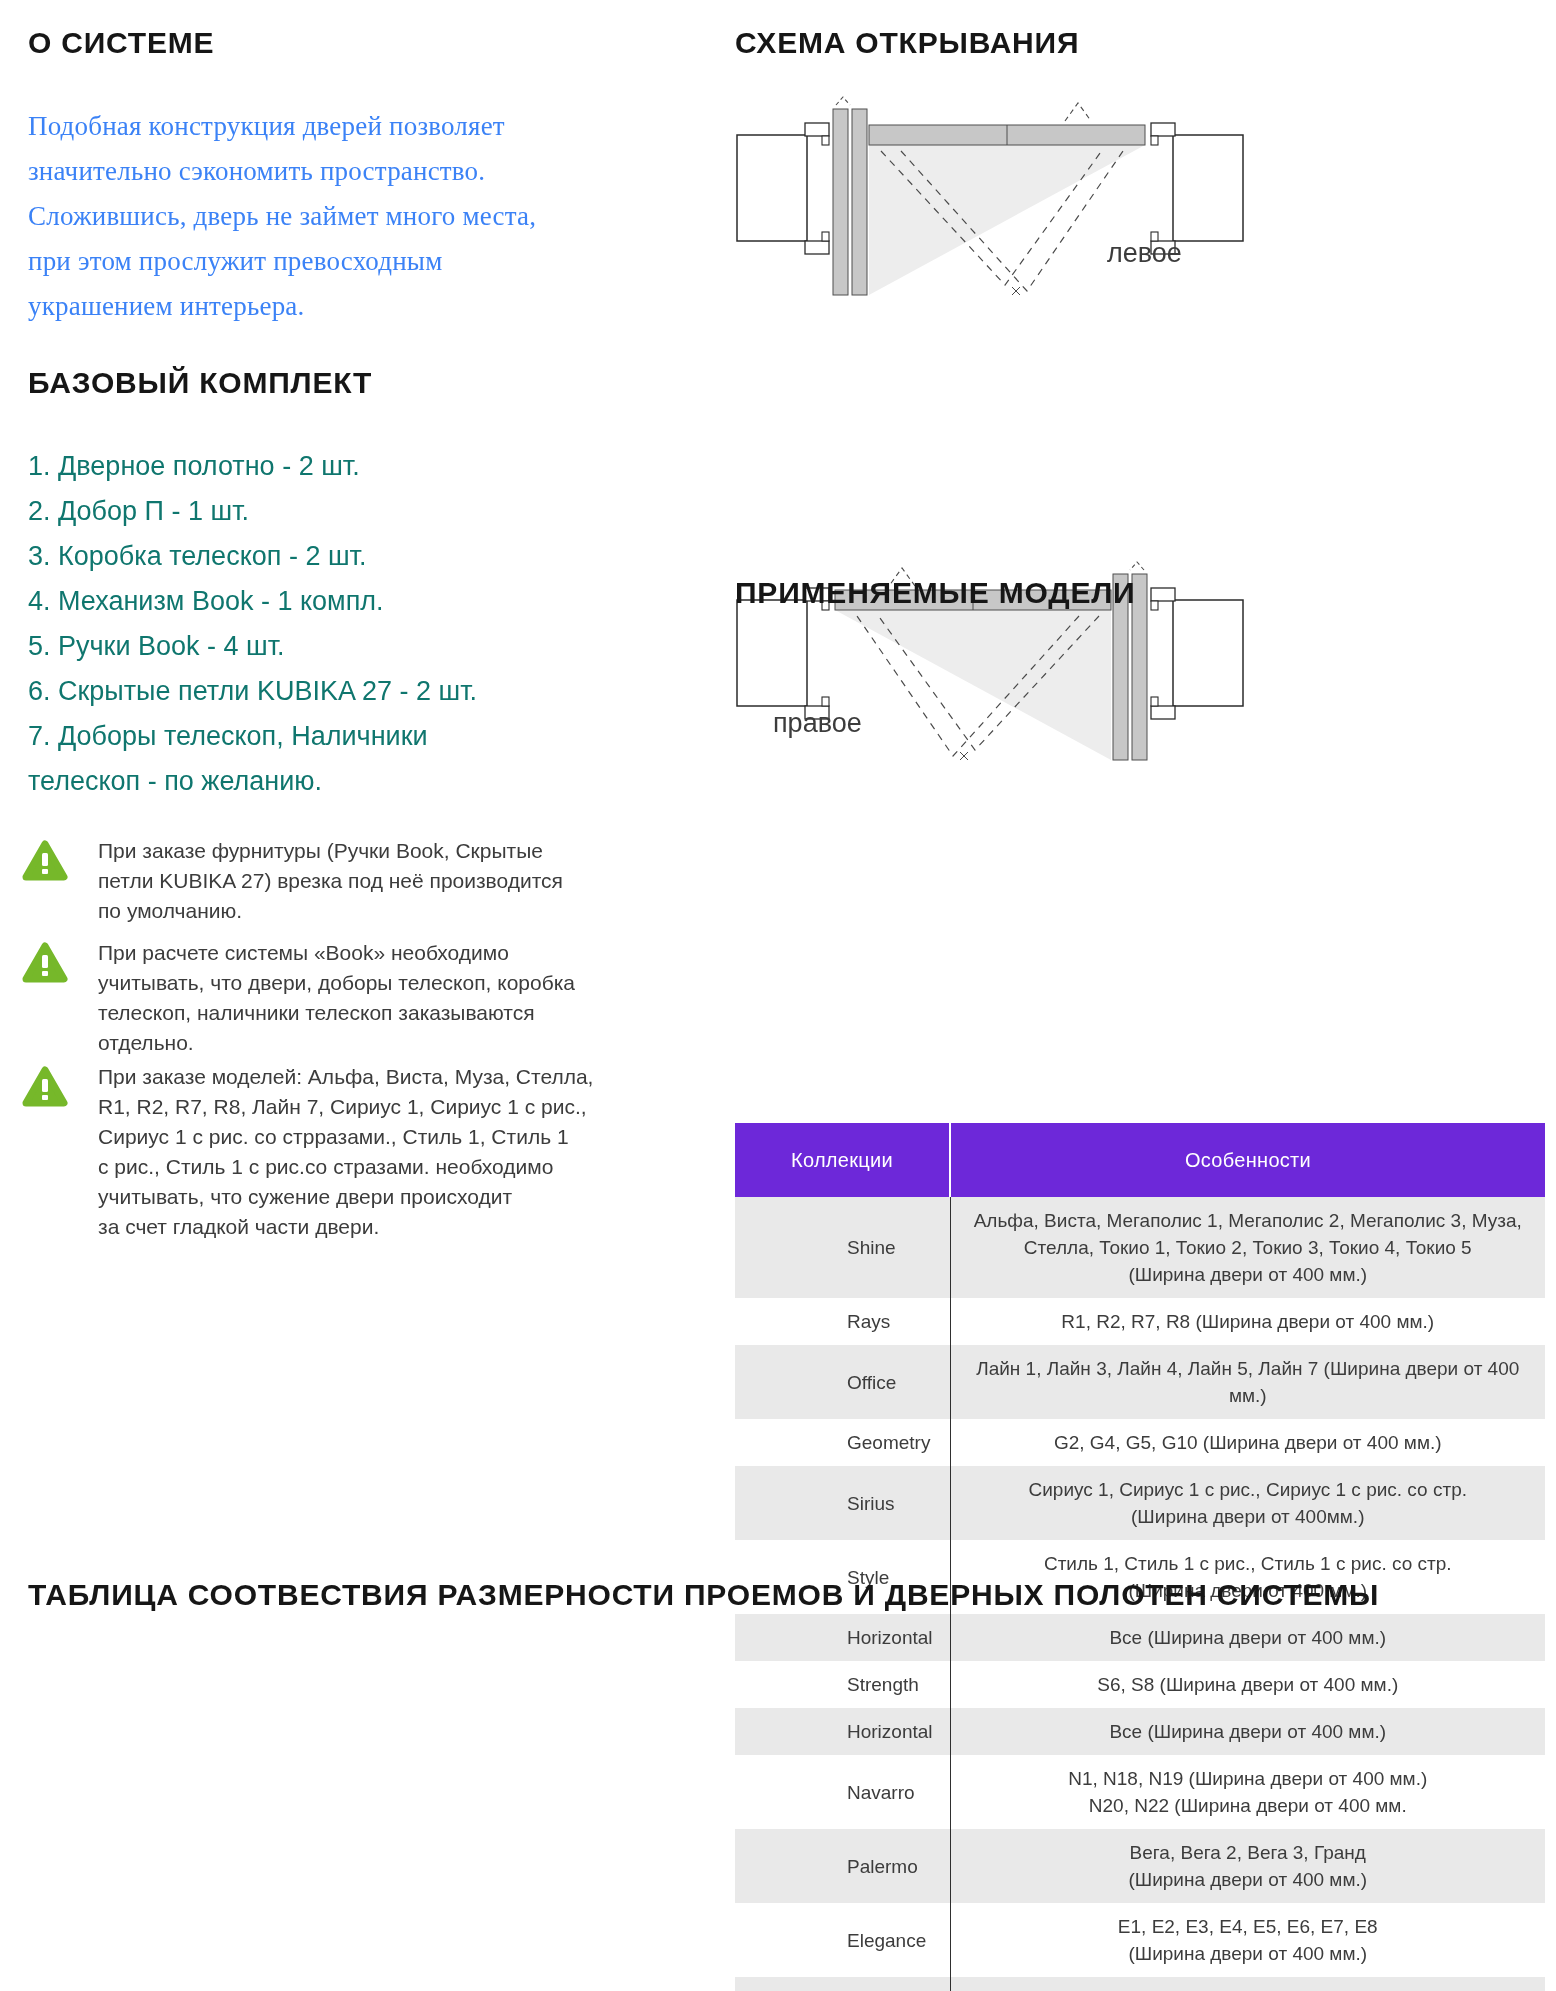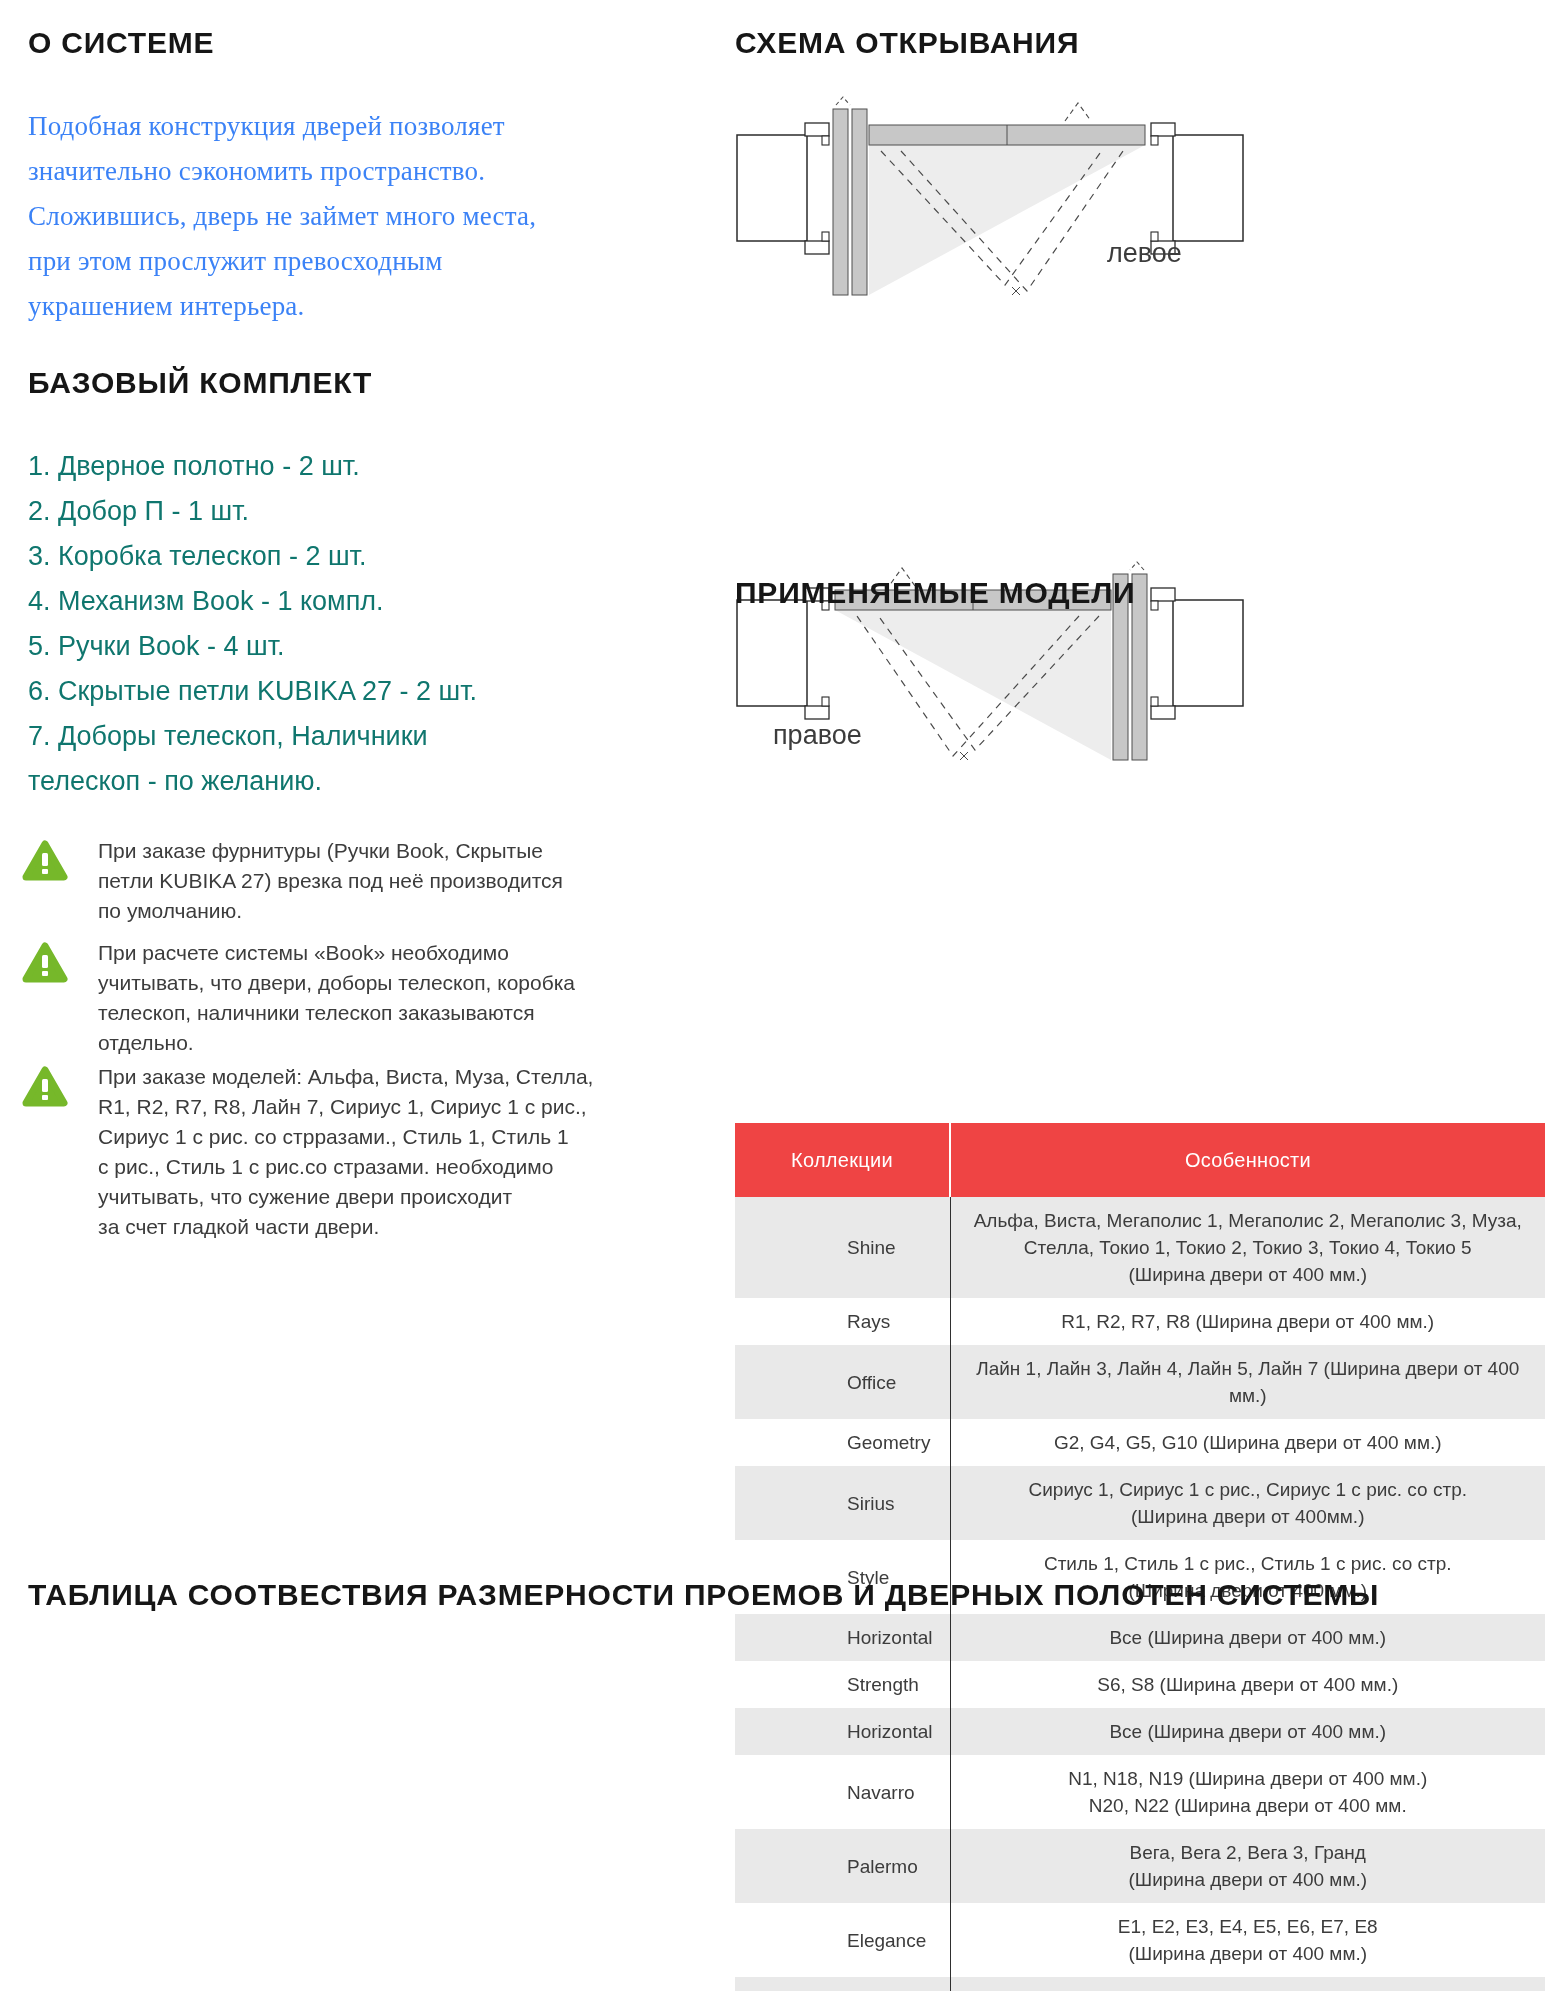--- a/index.html
+++ b/index.html
@@ -9,21 +9,21 @@
   h2.sec{font-size:30px;font-weight:700;color:#161616;letter-spacing:.8px;margin:0;}
   .bodytext{font-size:27px;line-height:45px;color:#3b82f6;white-space:pre-line;letter-spacing:.2px;font-family:Liberation Serif, serif;}
   .list{list-style:none;margin:0;padding:0;font-size:27px;line-height:45px;color:#0f766e;}
   .list li{white-space:pre-line;}
   .warn{display:flex;align-items:flex-start;}
   .warn .txt{font-size:21px;line-height:30px;color:#3c3c3c;white-space:pre-line;margin-left:30px;}
   .warn svg{flex:0 0 auto;margin-top:2px;}
   .diag-label{position:absolute;font-size:27px;color:#3c3c3c;}
   
   .models{border-collapse:collapse;width:810px;table-layout:fixed;position:relative;}
-  .models th{background:#ef4444;color:#fff;font-weight:400;font-size:20px;height:72px;letter-spacing:.3px;}
+  .models th{background:#6d28d9;color:#fff;font-weight:400;font-size:20px;height:72px;letter-spacing:.3px;}
   .models th.feat{border-left:2px solid #fff;}
   .models td{font-size:19px;line-height:27px;color:#3c3c3c;padding:10px 8px;}
   .models td.name{padding-left:112px;text-align:left;}
   .models td.feat{text-align:center;border-left:1px solid #2f2f2f;white-space:pre-line;}
   .models tbody tr.g{background:#e9e9e9;}
   .wrap{position:relative;}
 </style>
 </head>
 <body>
 
@@ -133,21 +133,21 @@
         <rect x="98" y="14" width="15" height="186" fill="#c7c7c7" stroke="#4f4f4f" stroke-width="1"></rect>
         <rect x="117" y="14" width="15" height="186" fill="#c7c7c7" stroke="#4f4f4f" stroke-width="1"></rect>
         <polyline points="146,56 270,190 368,54" fill="none" stroke="#4a4a4a" stroke-width="1.2" stroke-dasharray="7,6"></polyline>
         <polyline points="166,56 292,196 388,56" fill="none" stroke="#4a4a4a" stroke-width="1.2" stroke-dasharray="7,6"></polyline>
         <line x1="277" y1="192" x2="285" y2="200" stroke="#4a4a4a" stroke-width="1"></line>
         <line x1="285" y1="192" x2="277" y2="200" stroke="#4a4a4a" stroke-width="1"></line>
         <polyline points="330,26 343,8 356,26" fill="none" stroke="#4a4a4a" stroke-width="1.1" stroke-dasharray="5,4"></polyline>
         <polyline points="101,10 108,2 115,10" fill="none" stroke="#4a4a4a" stroke-width="1.1" stroke-dasharray="4,3"></polyline>
       </g>
     </svg>
-    <span class="diag-label" style="left:38px;top:160px;">правое</span>
+    <span class="diag-label" style="left:38px;top:148px;">правое</span>
   </div>
 
   <h2 class="sec abs" style="left:735px;top:576px;">ПРИМЕНЯЕМЫЕ МОДЕЛИ</h2>
 
   <div class="abs wrap" style="left:735px;top:663px;">
     <table class="models">
       <colgroup>
           <col style="width:215px">
           <col style="width:595px">
         </colgroup>

